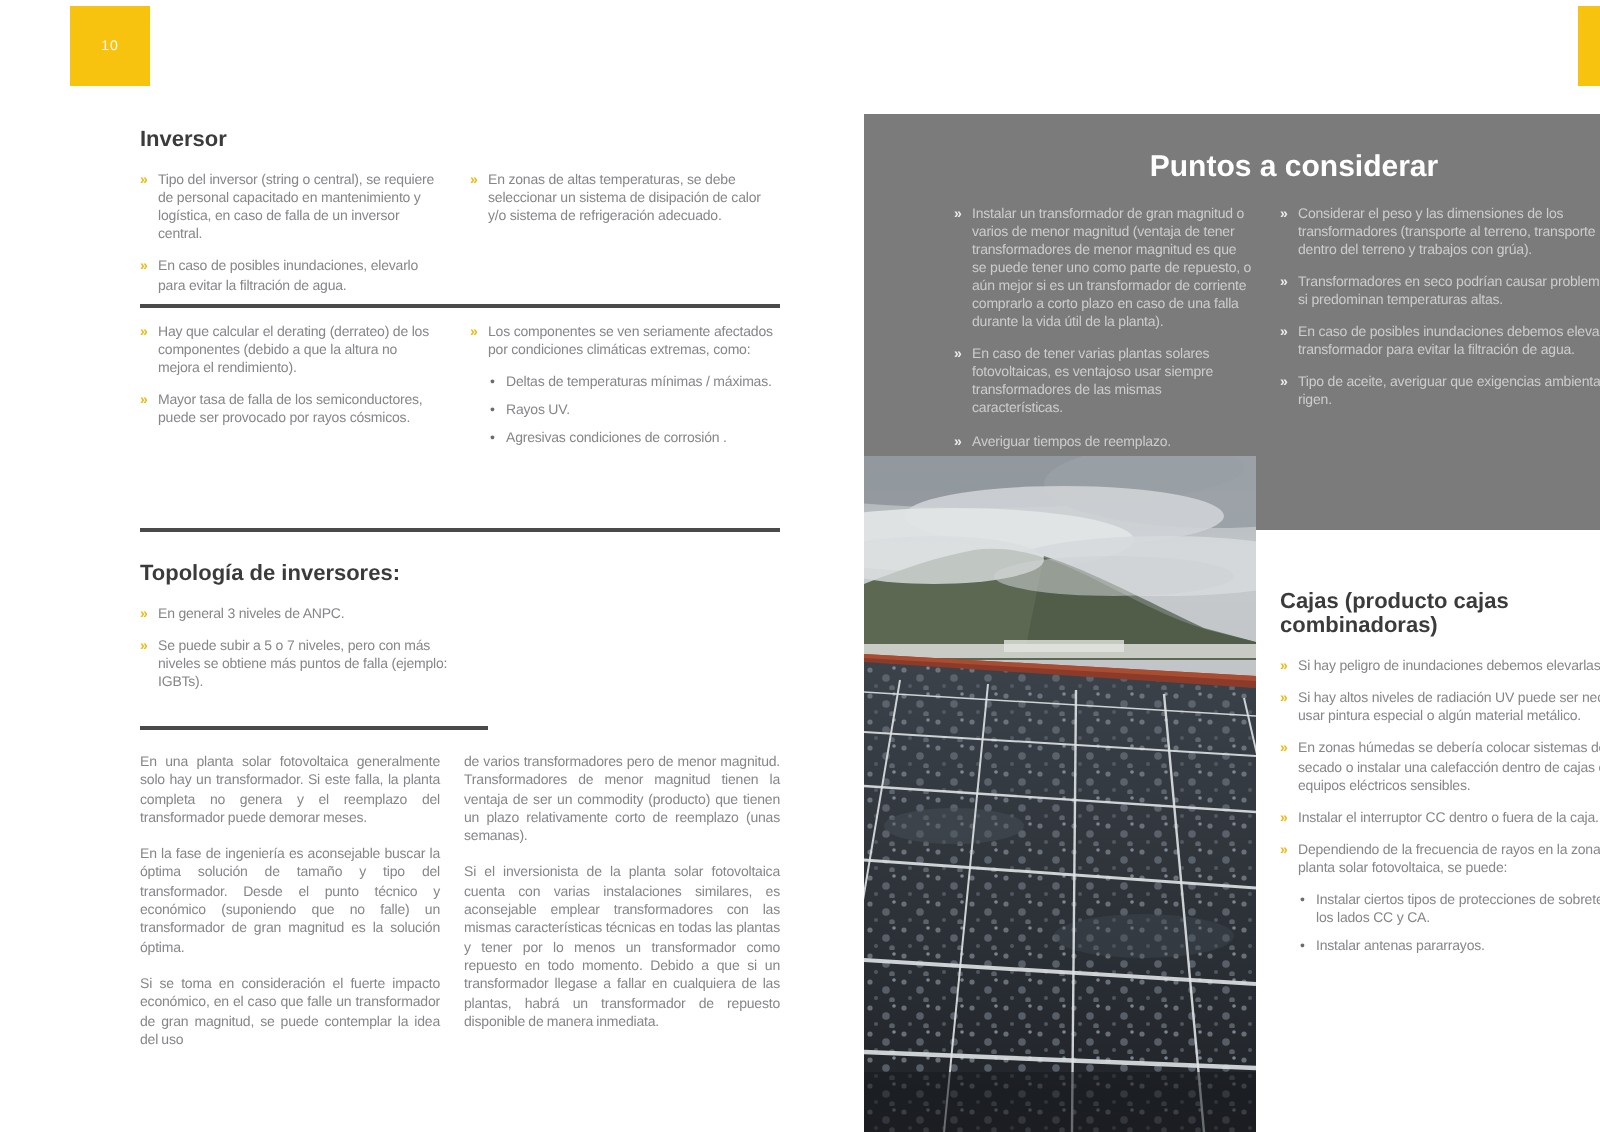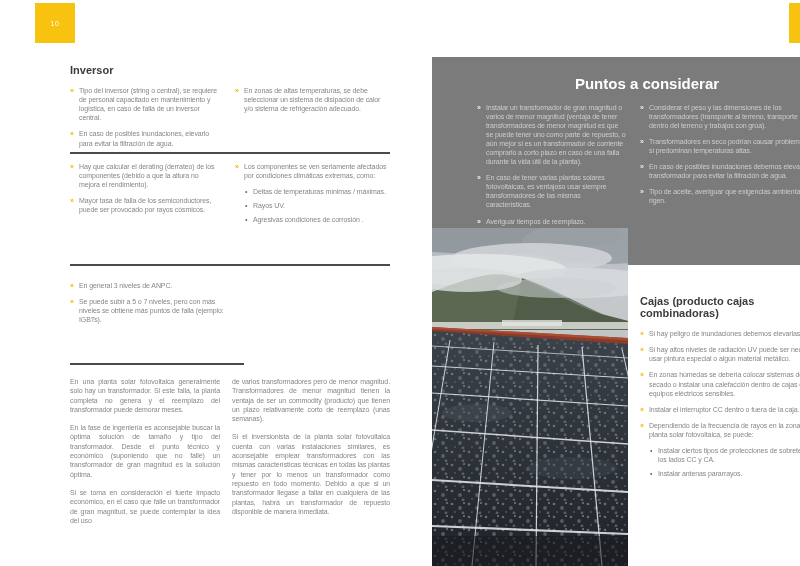--- a/index.html
+++ b/index.html
@@ -99,20 +99,21 @@
           <span class="mk">•</span>
           <span class="tx">Agresivas condiciones de corrosión .</span>
         </div>
       </div>
     </div>
   </section>
 
   <div class="divider" style="left:38px;top:264px;width:320px;"></div>
 
   <section class="sec" style="left:38px;top:281px;width:160px;">
+    <h2>Topología de inversores:</h2>
     <div class="li">
       <span class="mk">»</span>
       <span class="tx">En general 3 niveles de ANPC.</span>
     </div>
     <div class="li">
       <span class="mk">»</span>
       <span class="tx">Se puede subir a 5 o 7 niveles, pero con más niveles se obtiene más puntos de falla (ejemplo: IGBTs).</span>
     </div>
   </section>
 

